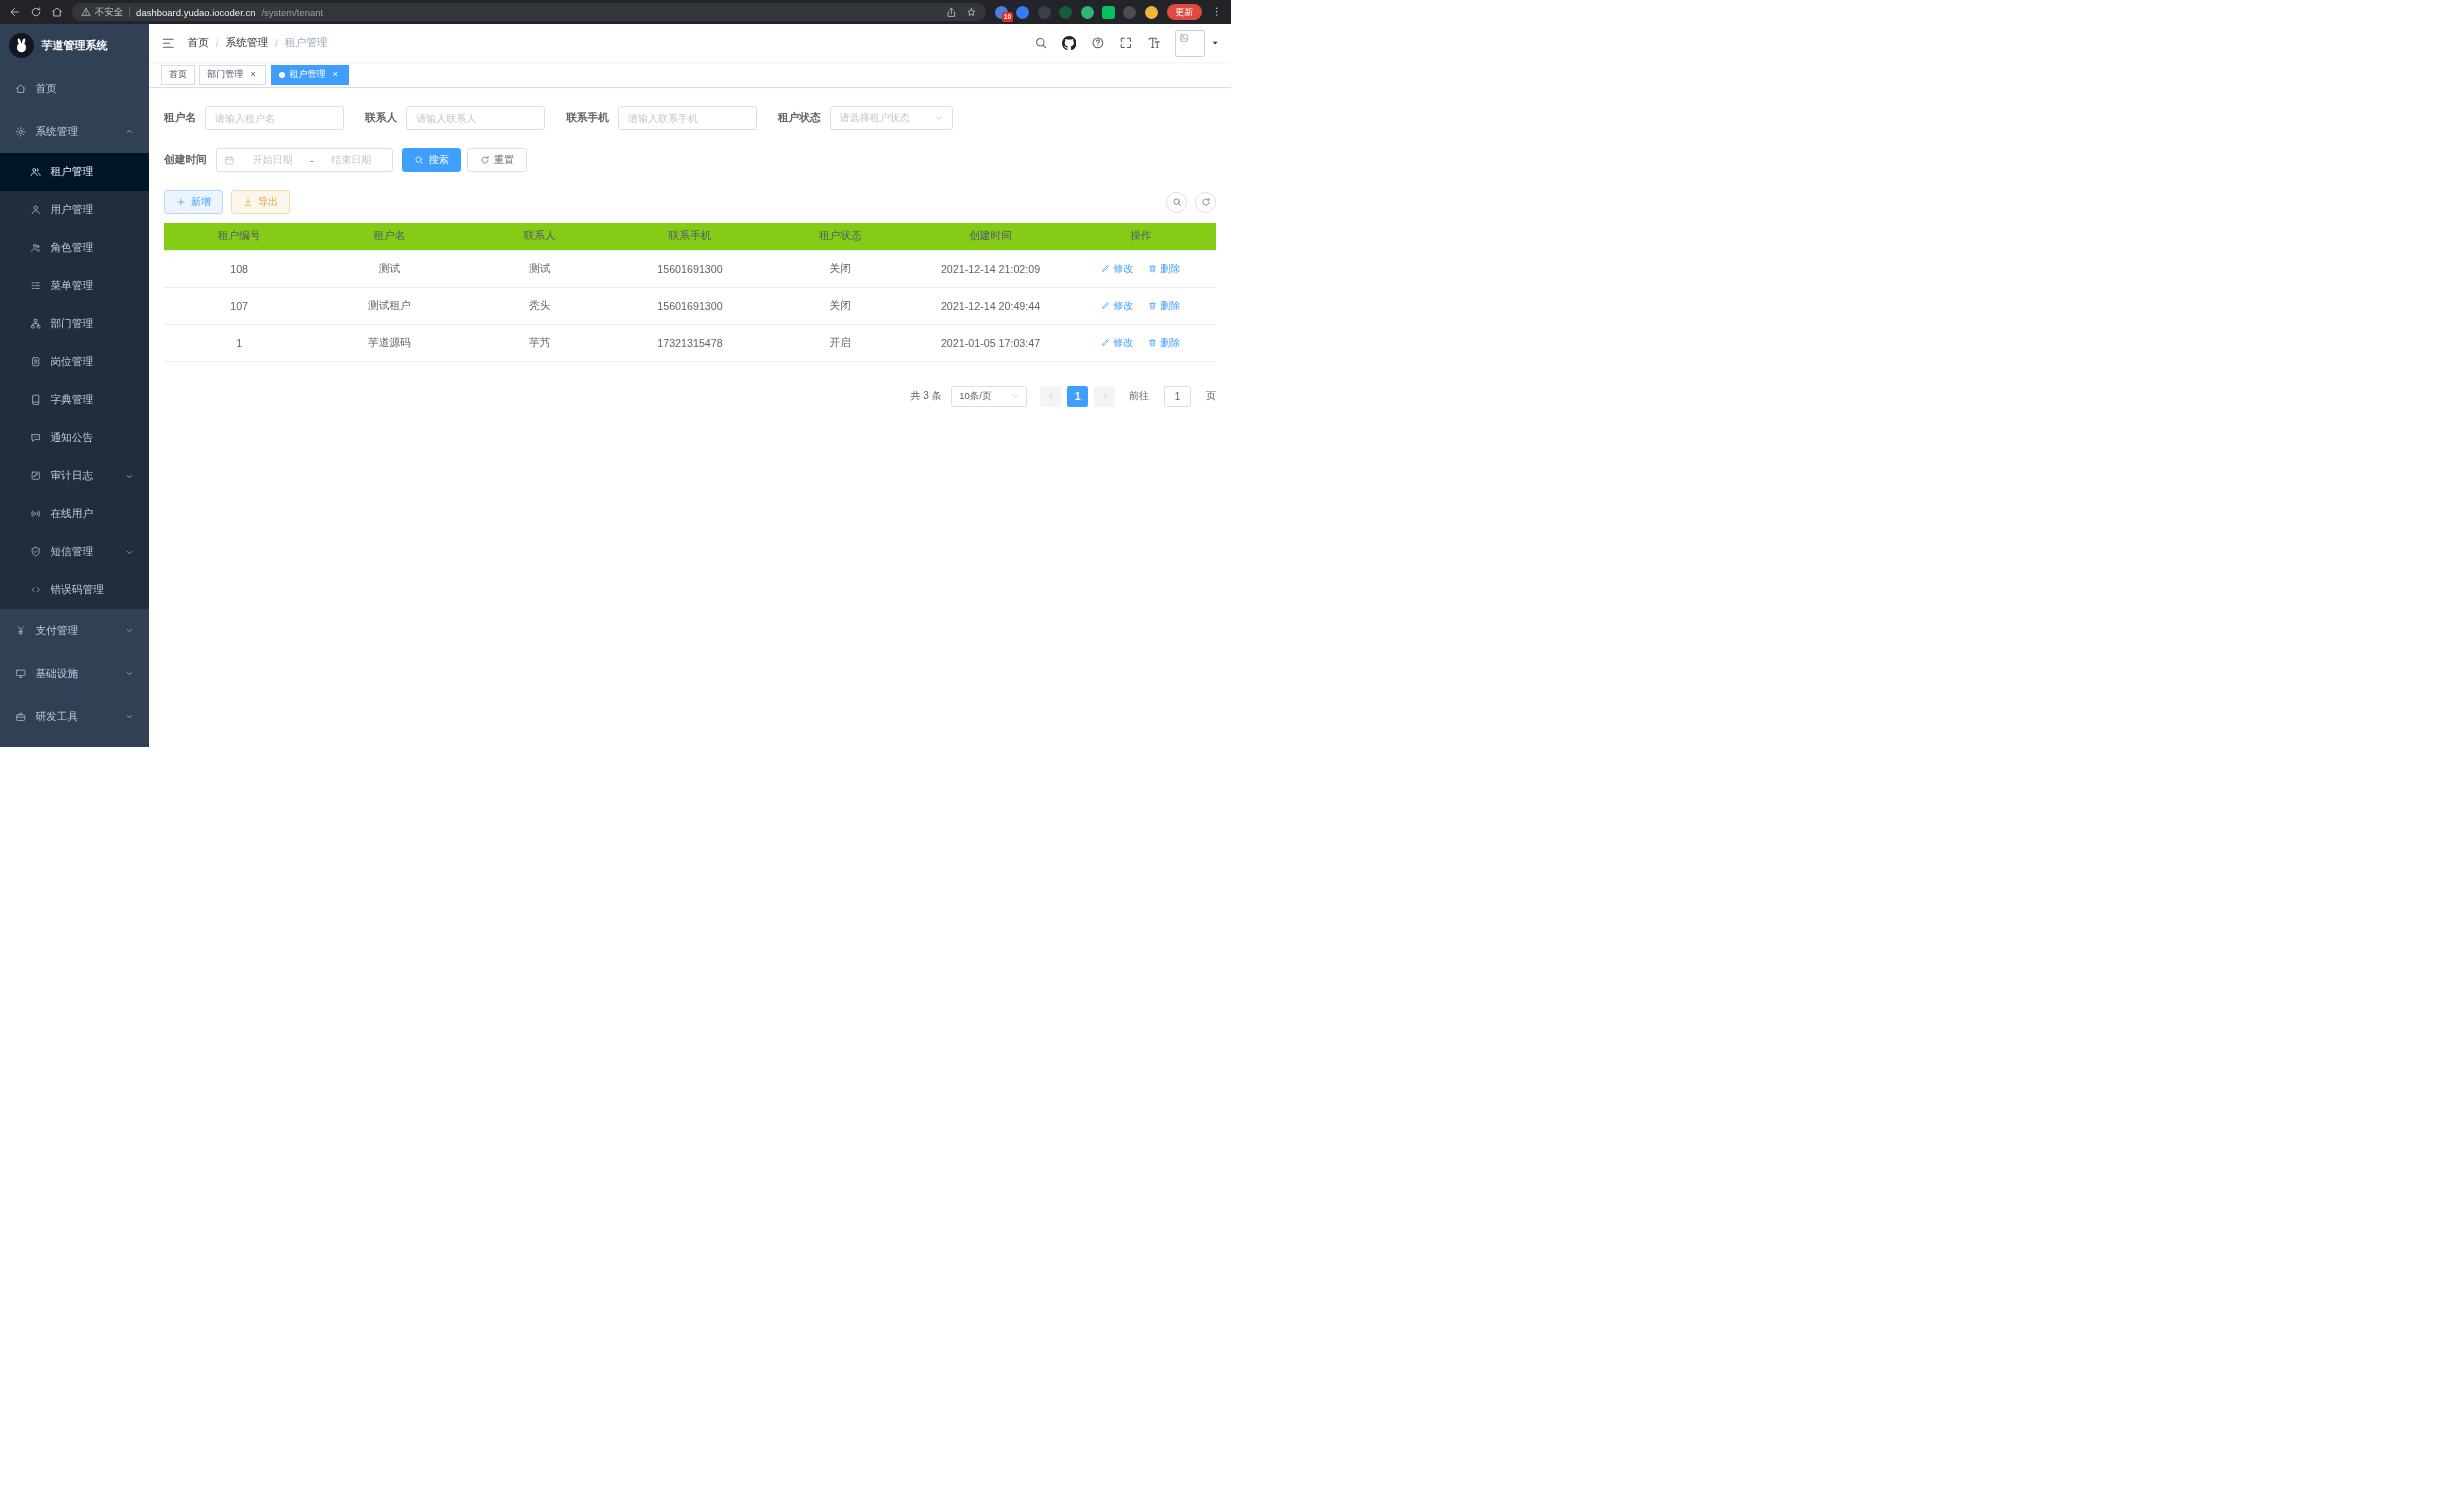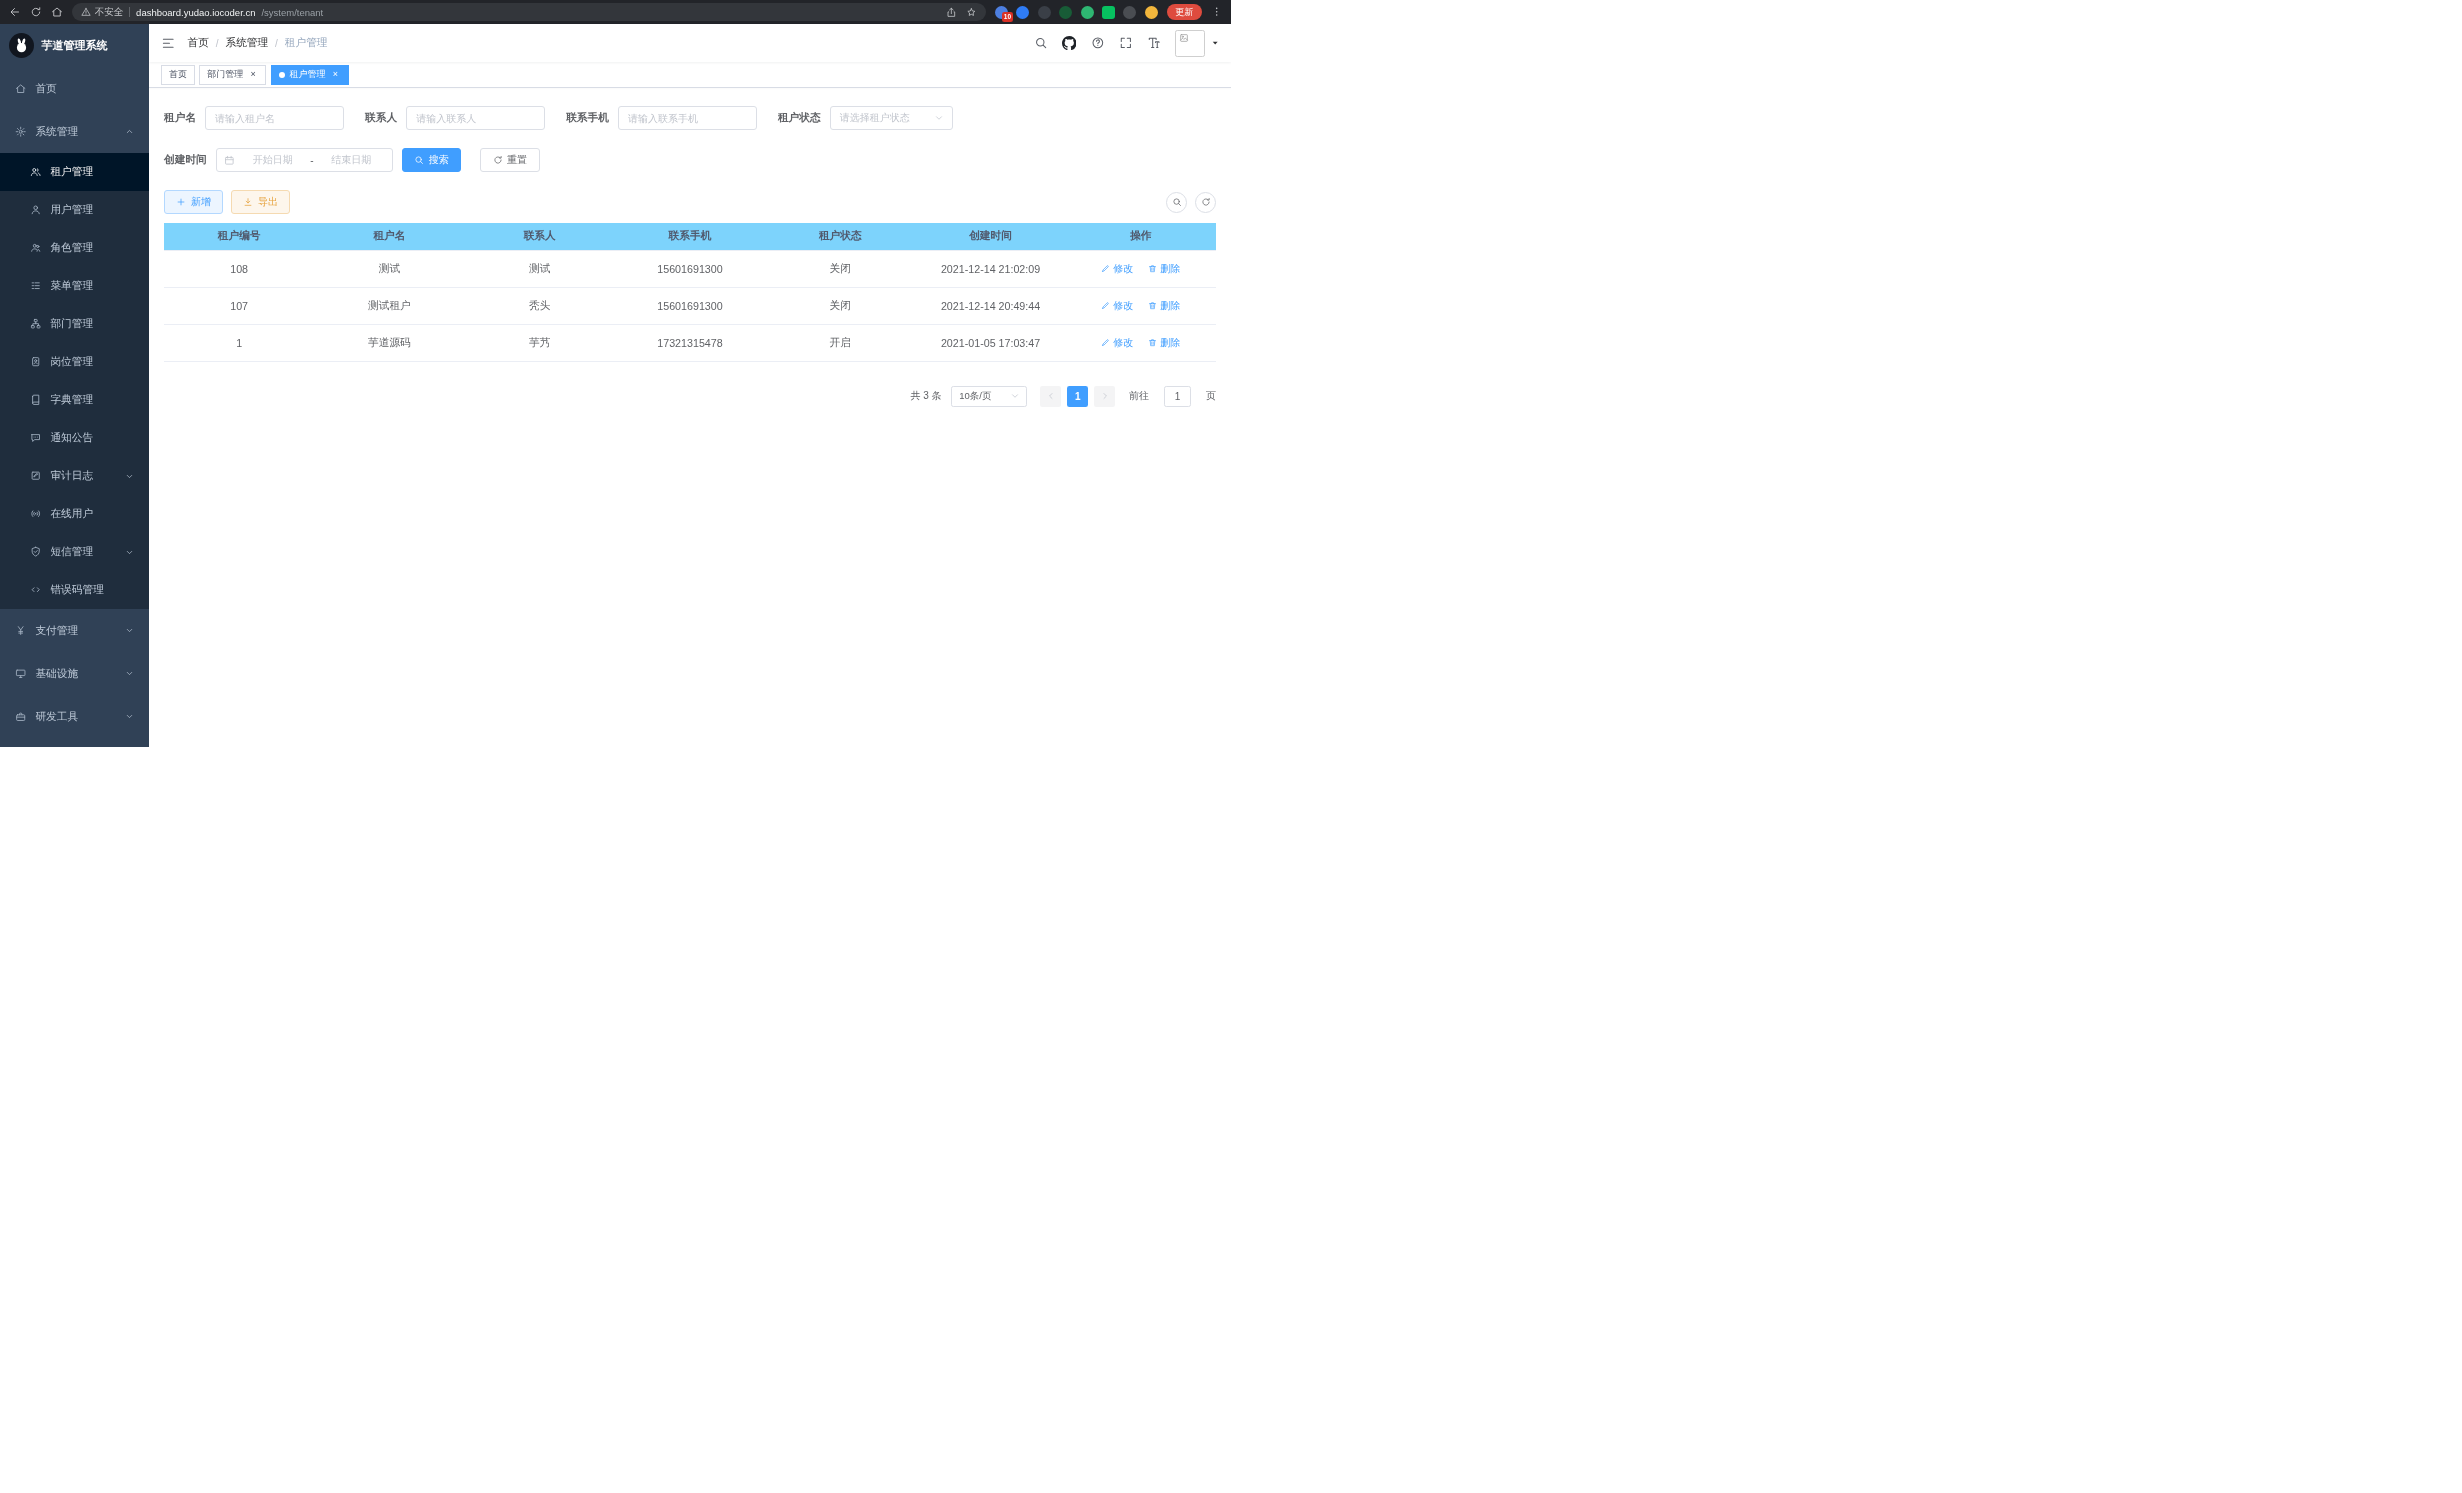--- a/index.html
+++ b/index.html
@@ -76,28 +76,28 @@
   .sel-caret{margin-left:auto;color:#c0c4cc;font-size:10px}
   .date-range{width:177px;height:24px;border:0.8px solid #dcdfe6;border-radius:3px;display:flex;align-items:center;gap:4.6px;padding:0 7.6px;font-size:10px;color:#c0c4cc;background:#fff;cursor:text}
   .date-range .cal{color:#c0c4cc;font-size:10.7px}
   .date-range .ph{flex:1;text-align:center}
   .date-range .dash{color:#606266;flex:0 0 auto}
   .btn{height:24px;padding:0 11.4px;border-radius:3px;border:0.8px solid #dcdfe6;background:#fff;color:#606266;font-size:10px;display:inline-flex;align-items:center;gap:4.6px;cursor:pointer;font-family:inherit;white-space:nowrap}
   .btn .icon{font-size:10px}
   .btn-primary{background:#409eff;border-color:#409eff;color:#fff}
   .btn-plain-blue{background:#ecf5ff;border-color:#b3d8ff;color:#409eff}
   .btn-plain-warn{background:#fdf6ec;border-color:#f5dab1;color:#e6a23c}
-  .ml-10{margin-left:7.6px}.ml-20{margin-left:19px}
+  .ml-10{margin-left:7.6px}.ml-20{margin-left:6px}
 
   .toolbar{display:flex;align-items:center;margin-bottom:9px}
   .toolbar-right{margin-left:auto;display:flex;gap:7.6px}
   .circle-btn{width:21px;height:21px;border-radius:50%;border:0.8px solid #dcdfe6;background:#fff;color:#606266;display:flex;align-items:center;justify-content:center;font-size:10px;cursor:pointer}
 
   table.grid{width:100%;border-collapse:collapse;table-layout:fixed}
-  .grid th{height:27px;background:#7dd3fc;color:#515a6e;font-weight:700;font-size:10.7px;border-bottom:0.8px solid #ebeef5;text-align:center}
+  .grid th{height:27px;background:#84cc16;color:#515a6e;font-weight:400;font-size:10.7px;border-bottom:0.8px solid #ebeef5;text-align:center}
   .grid td{height:37px;border-bottom:0.8px solid #ebeef5;text-align:center;font-size:10.7px;color:#606266}
   .op a{color:#409eff;text-decoration:none;display:inline-flex;align-items:center;gap:3px;font-size:10px;cursor:pointer}
   .op a + a{margin-left:12px}
   .op .icon{font-size:9px}
 
   .pagination{display:flex;align-items:center;justify-content:flex-end;margin-top:24px;font-size:10px;color:#606266}
   .pg-total{margin-right:9px}
   .pg-size{width:76px;height:21px;border:0.8px solid #dcdfe6;border-radius:2.3px;display:flex;align-items:center;padding:0 6px 0 7.6px;color:#606266;font-size:9.5px;cursor:pointer;margin-right:13.7px;background:#fff}
   .pg-btn{width:21px;height:21px;border-radius:2.3px;background:#f4f4f5;display:flex;align-items:center;justify-content:center;color:#c0c4cc;font-size:10px;cursor:pointer}
   .pg-btn.prev{margin-right:6px}

